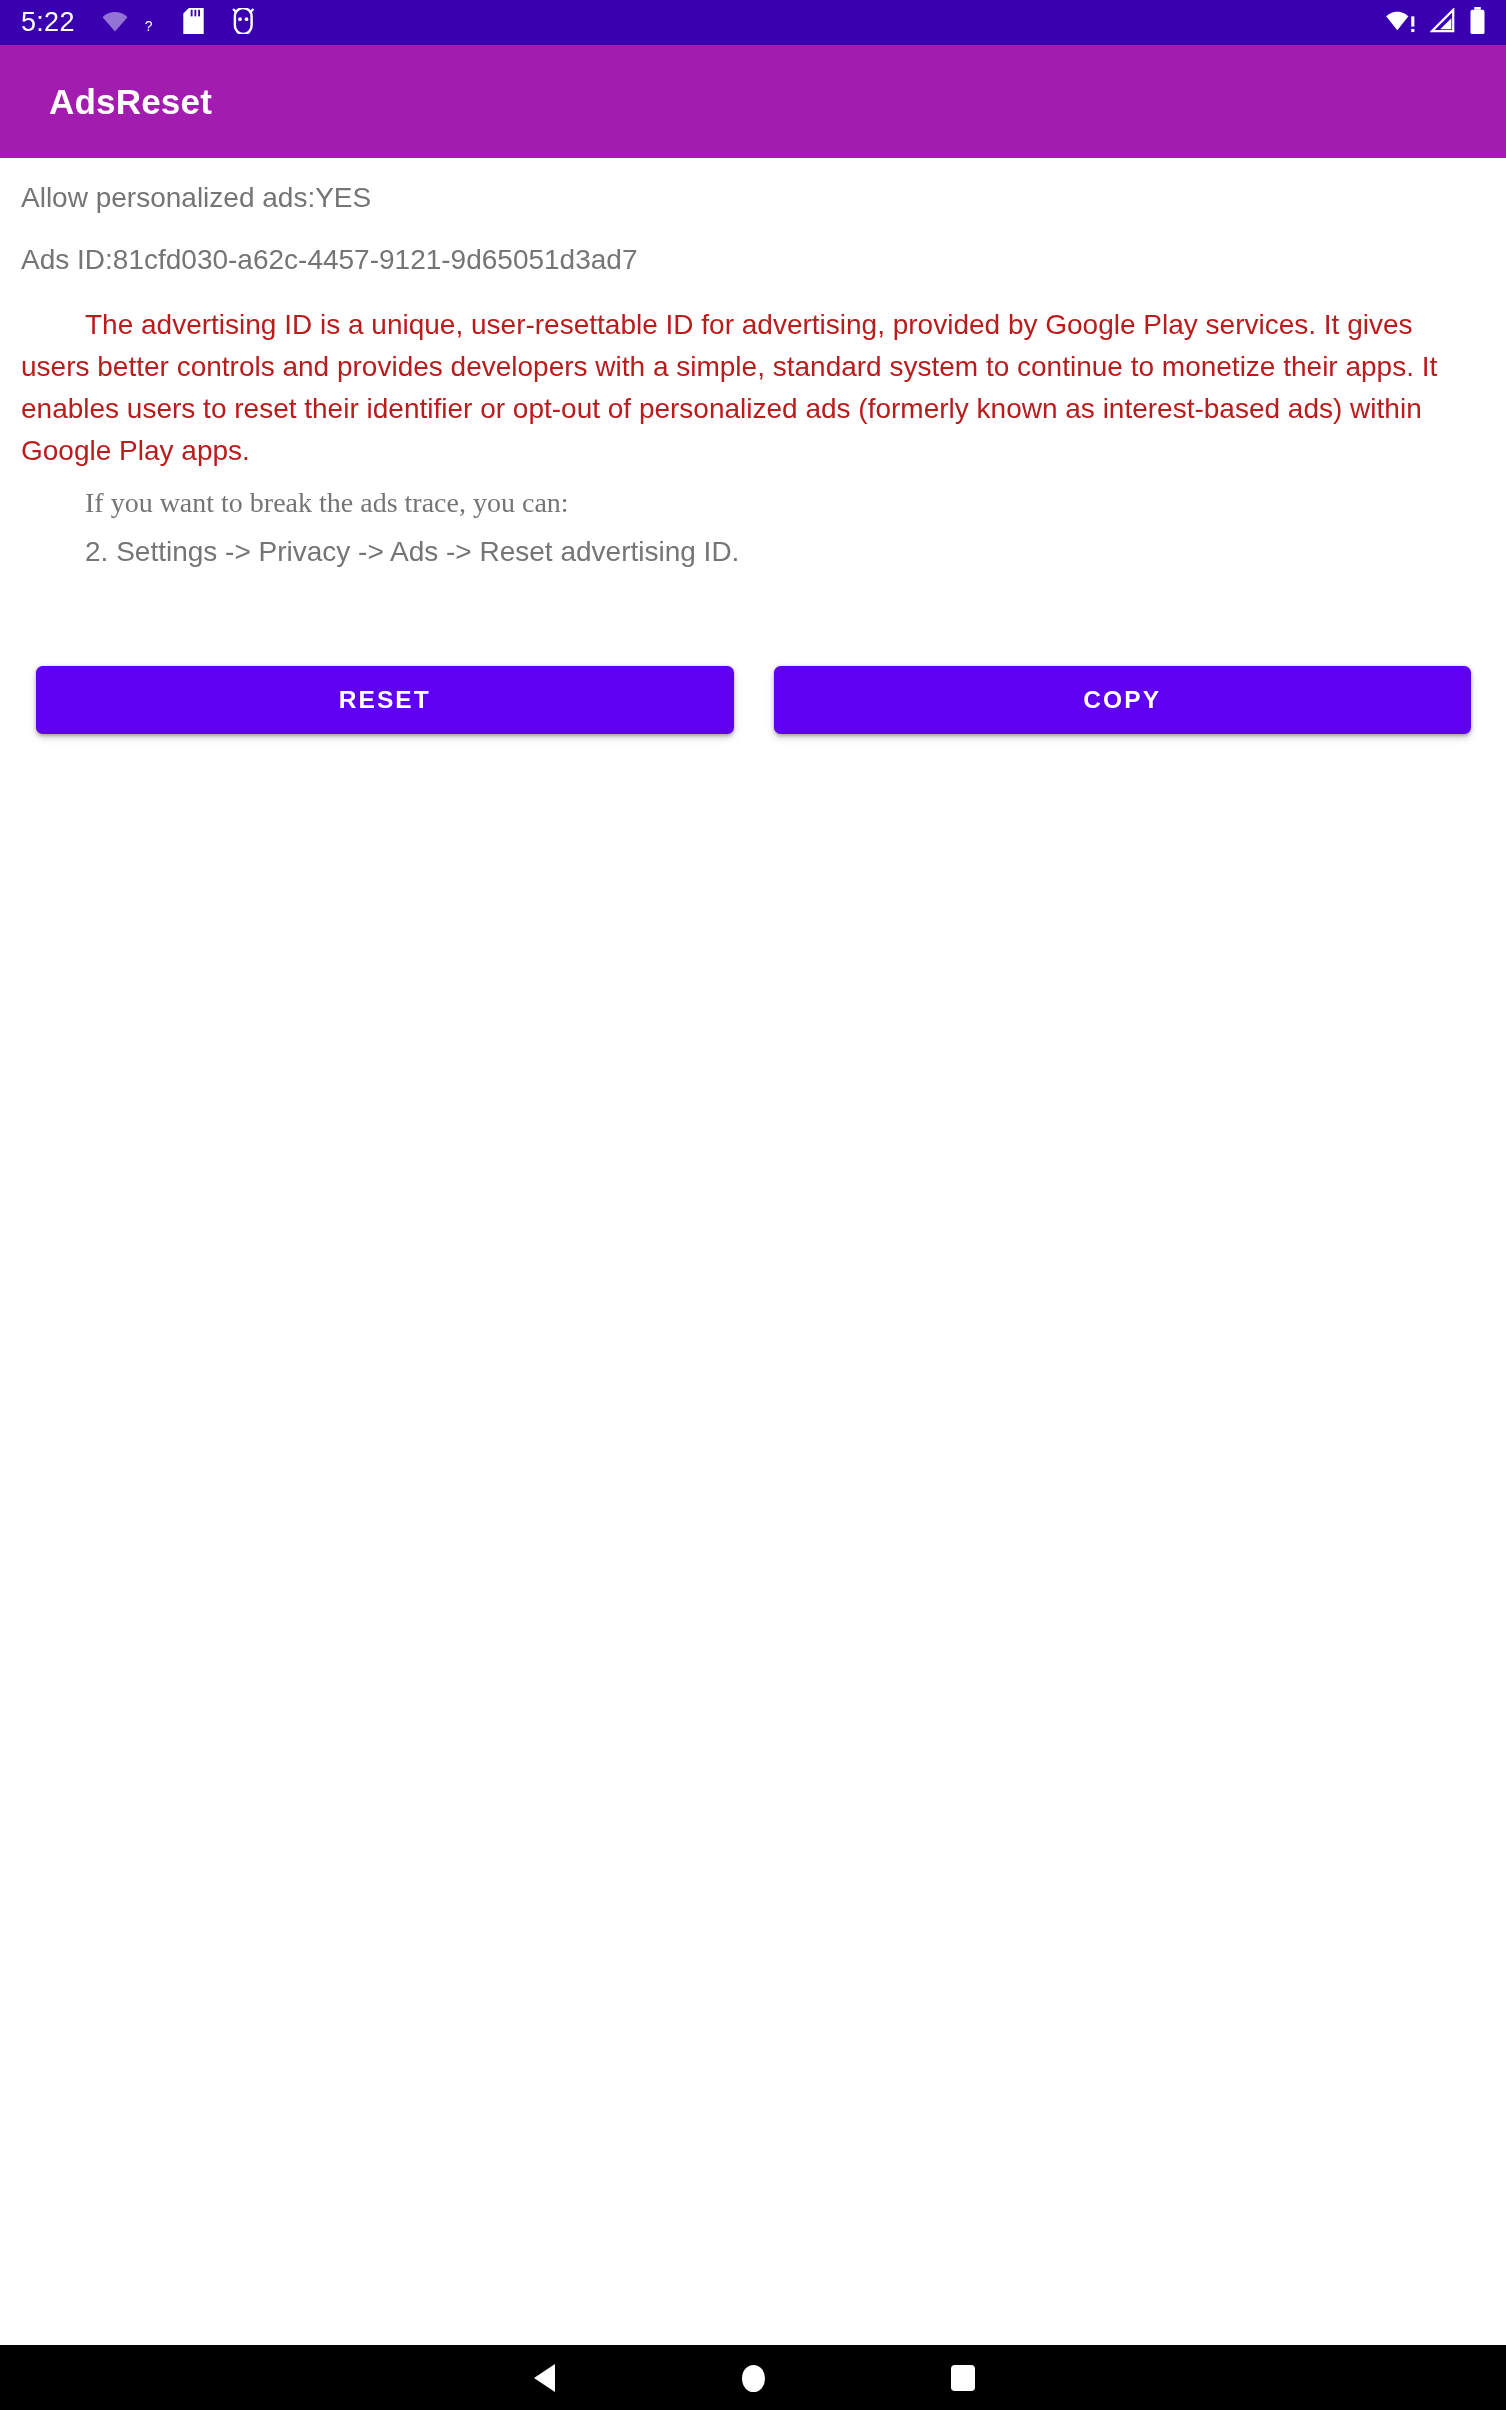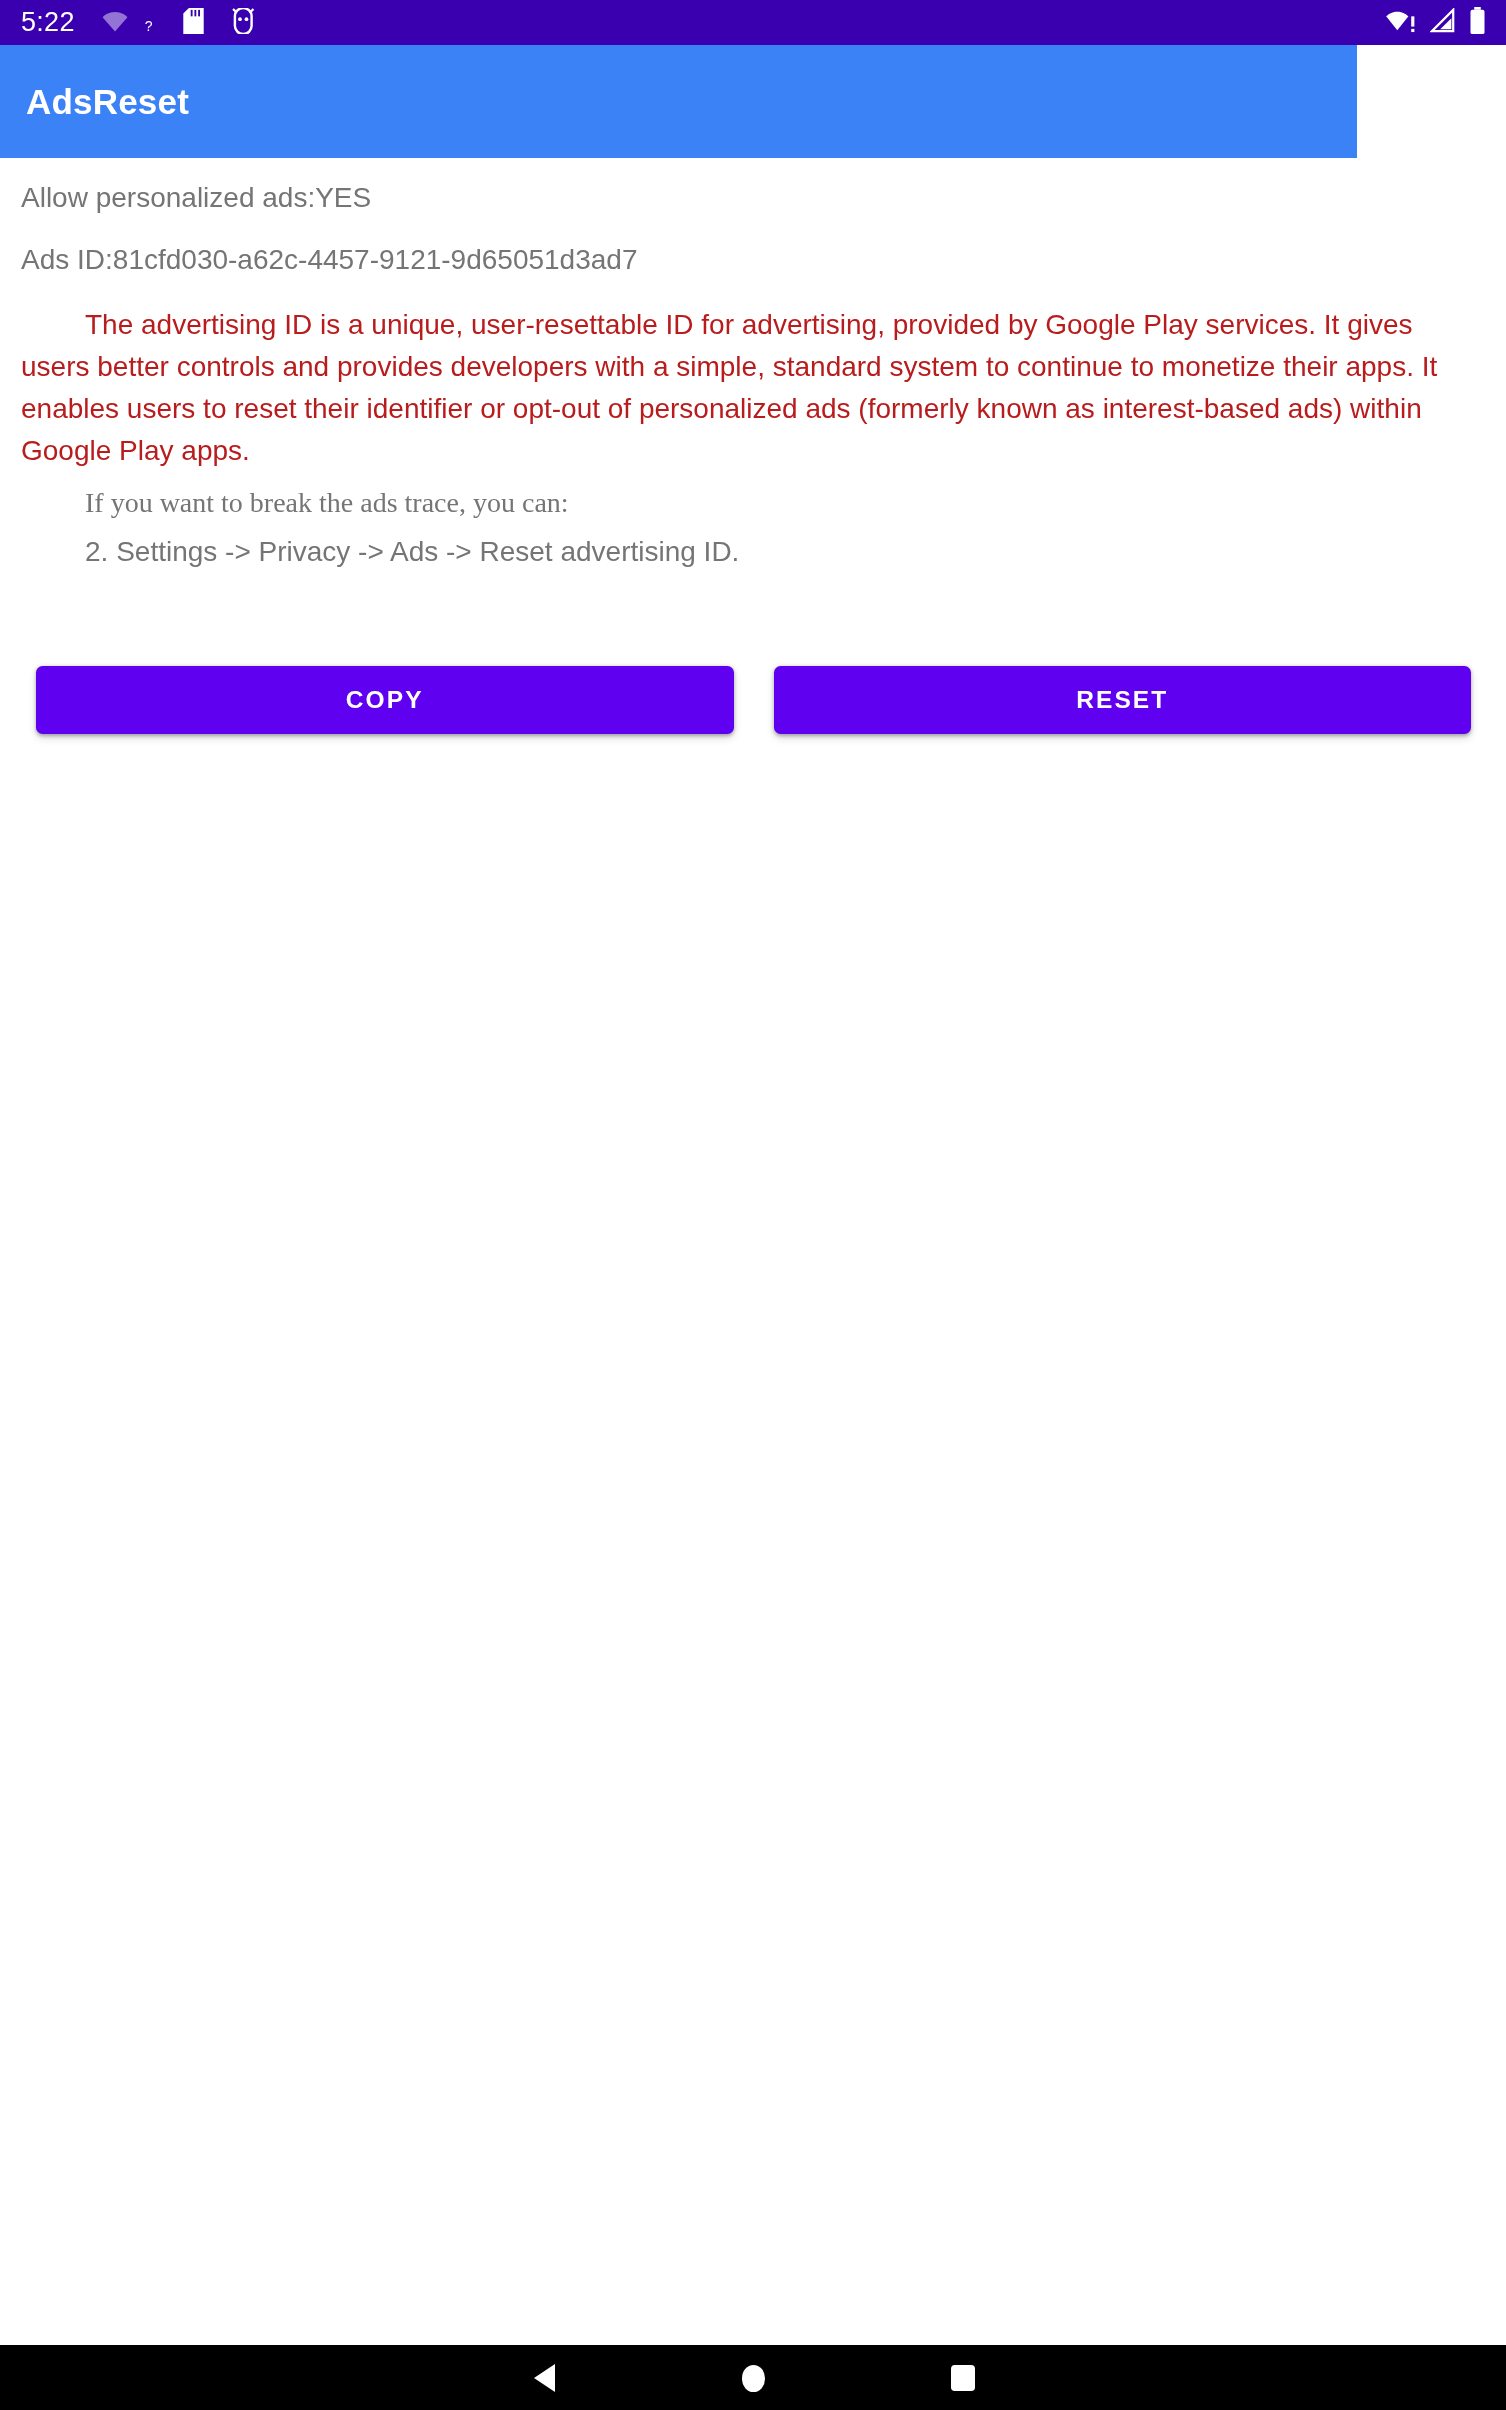--- a/index.html
+++ b/index.html
@@ -46,26 +46,26 @@
     align-items: center;
     gap: 13px;
   }
   .sb-icon { display: block; }
   .sb-icon.dim { opacity: 0.45; }
 
   
   #app-bar {
     position: absolute;
     top: 45px; left: 0;
-    width: 1357px;
+    width: 1506px;
     height: 113px;
-    background: #3b82f6;
-    display: flex;
-    align-items: center;
-    padding-left: 26px;
+    background: #a21caf;
+    display: flex;
+    align-items: center;
+    padding-left: 49px;
   }
   #app-title {
     color: #ffffff;
     font-size: 35px;
     font-weight: bold;
     letter-spacing: 0.2px;
   }
 
   
   #content {
@@ -259,22 +259,22 @@
     <div id="ads-id" class="gray-text">Ads ID:81cfd030-a62c-4457-9121-9d65051d3ad7</div>
 
     <p id="intro-paragraph">The advertising ID is a unique, user-resettable ID for advertising, provided by Google Play services. It gives users better controls and provides developers with a simple, standard system to continue to monetize their apps. It enables users to reset their identifier or opt-out of personalized ads (formerly known as interest-based ads) within Google Play apps.</p>
 
     <div id="hint-line">If you want to break the ads trace, you can:</div>
 
 
     <div class="step-line">2. Settings -&gt; Privacy -&gt; Ads -&gt; Reset advertising ID.</div>
 
     <div id="button-row">
+      <button class="flat-button">RESET</button>
       <button class="flat-button">COPY</button>
-      <button class="flat-button">RESET</button>
     </div>
   </div>
 
   <div id="nav-bar">
     <div id="nav-inner">
       <div class="nav-btn">
         <span id="nav-back-icon"></span>
       </div>
       <div class="nav-btn">
         <span id="nav-home-icon"></span>

